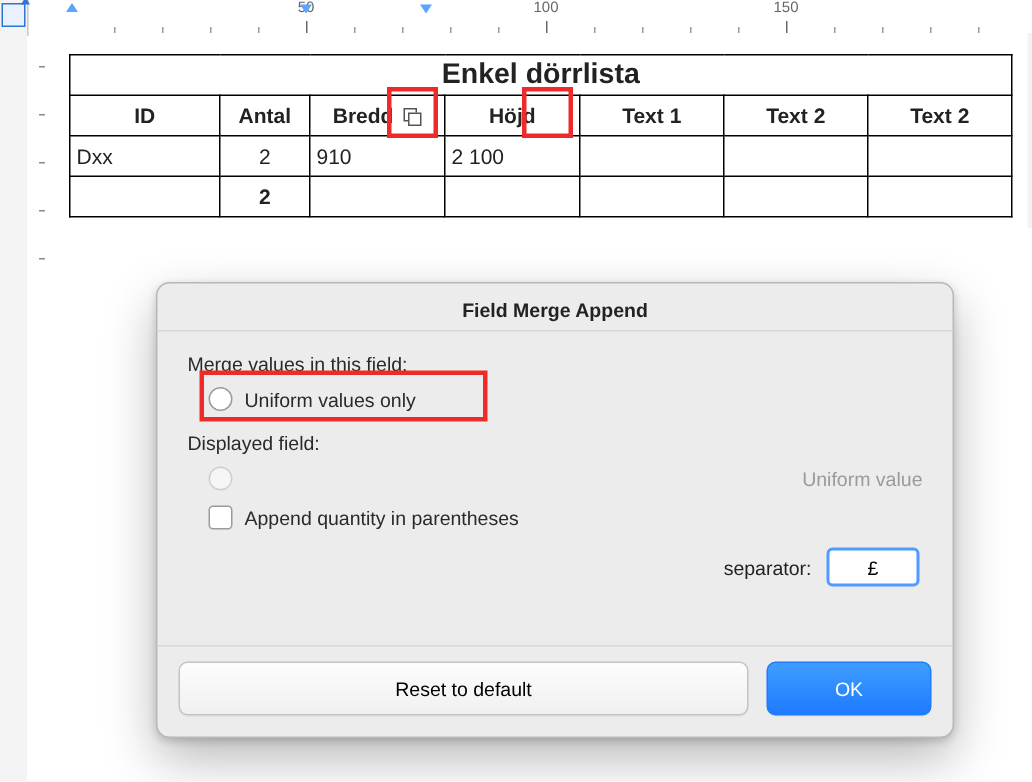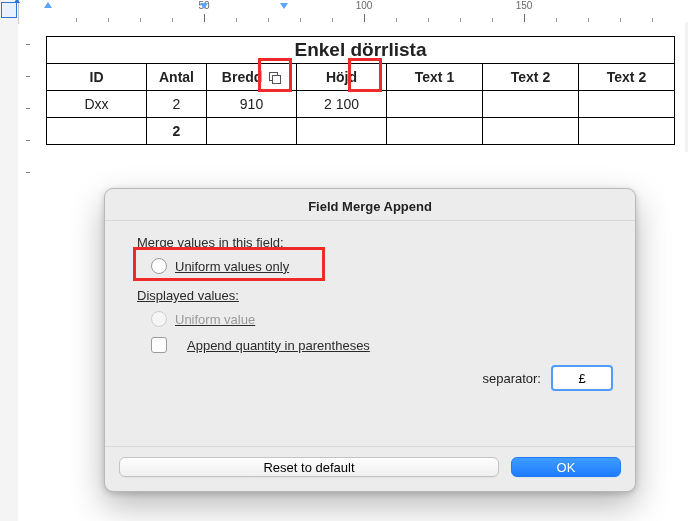--- a/index.html
+++ b/index.html
@@ -114,21 +114,20 @@
     border-collapse: collapse;
     width: 100%;
     table-layout: fixed;
   }
   .tbl th, .tbl td {
     border: 1.5px solid #000;
     padding: 2px 4px;
     height: 22px;
     overflow: hidden;
     white-space: nowrap;
-    text-align: center;
   }
   .tbl .title-row th {
     text-align: center;
     font-weight: 700;
     font-size: 19px;
   }
   .tbl .hdr th {
     text-align: center;
     font-weight: 700;
     font-size: 14px;
@@ -177,36 +176,35 @@
     z-index: 10;
   }
   .dlg-title {
     text-align: center;
     font-weight: 700;
     font-size: 13px;
     padding: 10px 0 6px;
     border-bottom: 1px solid #d8d8d8;
   }
   .dlg-body {
-    padding: 10px 20px 0 32px;
+    padding: 10px 20px 0 20px;
     font-size: 13px;
     color: #2a2a2a;
-    text-decoration: underline;
   }
   .dlg-label { margin: 4px 0 6px 0; }
   .opt-row {
     display: flex;
     align-items: center;
     gap: 8px;
     margin: 4px 0 4px 14px;
     height: 20px;
   }
-  .opt-row.disabled { color: #9a9a9a; }
+  .opt-row.disabled { color: #9a9a9a; justify-content: space-between; }
   .chk-row {
-    display:flex; align-items:center; gap:20px;
+    display:flex; align-items:center; gap:8px;
     margin: 6px 0 0 14px; height:20px;
   }
   .radio {
     width: 14px; height: 14px;
     border: 1px solid #9b9b9b;
     border-radius: 50%;
     background: #fff;
     display: inline-block;
     position: relative;
     flex: none;
@@ -245,21 +243,21 @@
   .dlg-buttons {
     position: absolute;
     left: 0; right: 0; bottom: 0;
     padding: 10px 14px 14px;
     border-top: 1px solid #d8d8d8;
     display: flex;
     gap: 12px;
     align-items: center;
   }
   .btn {
-    height: 20px;
+    height: 36px;
     border-radius: 6px;
     border: 1px solid #c4c4c4;
     background: linear-gradient(#fdfdfd,#f0f0f0);
     font-size: 13px;
     cursor: pointer;
     box-shadow: 0 1px 0 rgba(0,0,0,.04);
   }
   .btn.reset  { flex: 1.2; }
   .btn.cancel { width: 110px; margin-left: auto; }
   .btn.ok     { width: 110px; background: linear-gradient(#3f9dff,#1e7bff); border-color:#1e7bff; color:#fff; font-weight:500; }
@@ -376,21 +374,21 @@
 <div class="dialog">
   <div class="dlg-title">Field Merge Append</div>
   <div class="dlg-body">
     <div class="dlg-label">Merge values in this field:</div>
 
     <div class="opt-row">
       <span class="radio"></span>
       <span>Uniform values only</span>
     </div>
 
-    <div class="dlg-label" style="margin-top:12px">Displayed values:</div>
+    <div class="dlg-label" style="margin-top:12px">Displayed field:</div>
 
     <div class="opt-row disabled">
       <span class="radio disabled"></span>
       <span>Uniform value</span>
     </div>
     <div class="chk-row">
       <span class="checkbox"></span>
       <span>Append quantity in parentheses</span>
     </div>
   </div>

